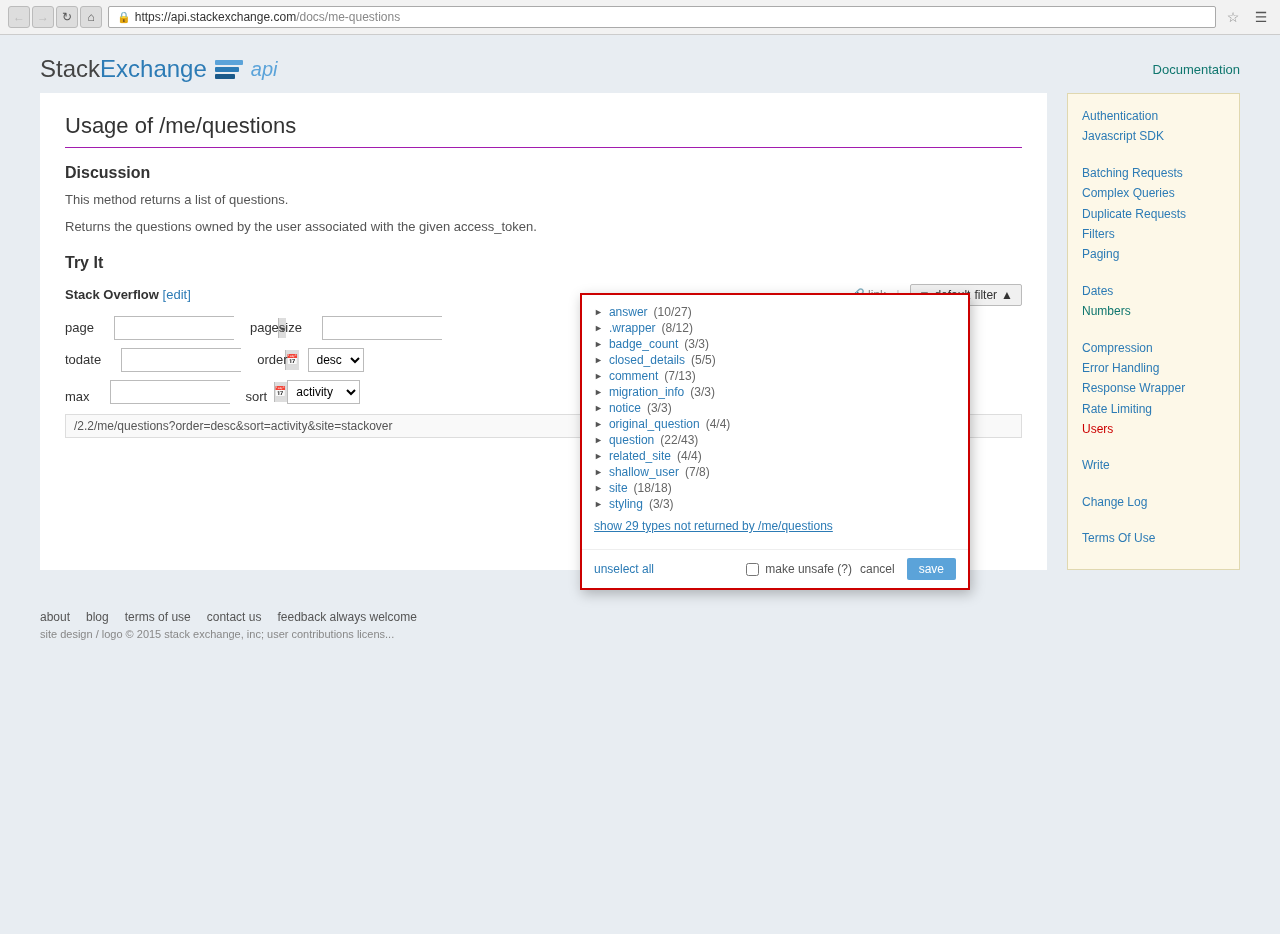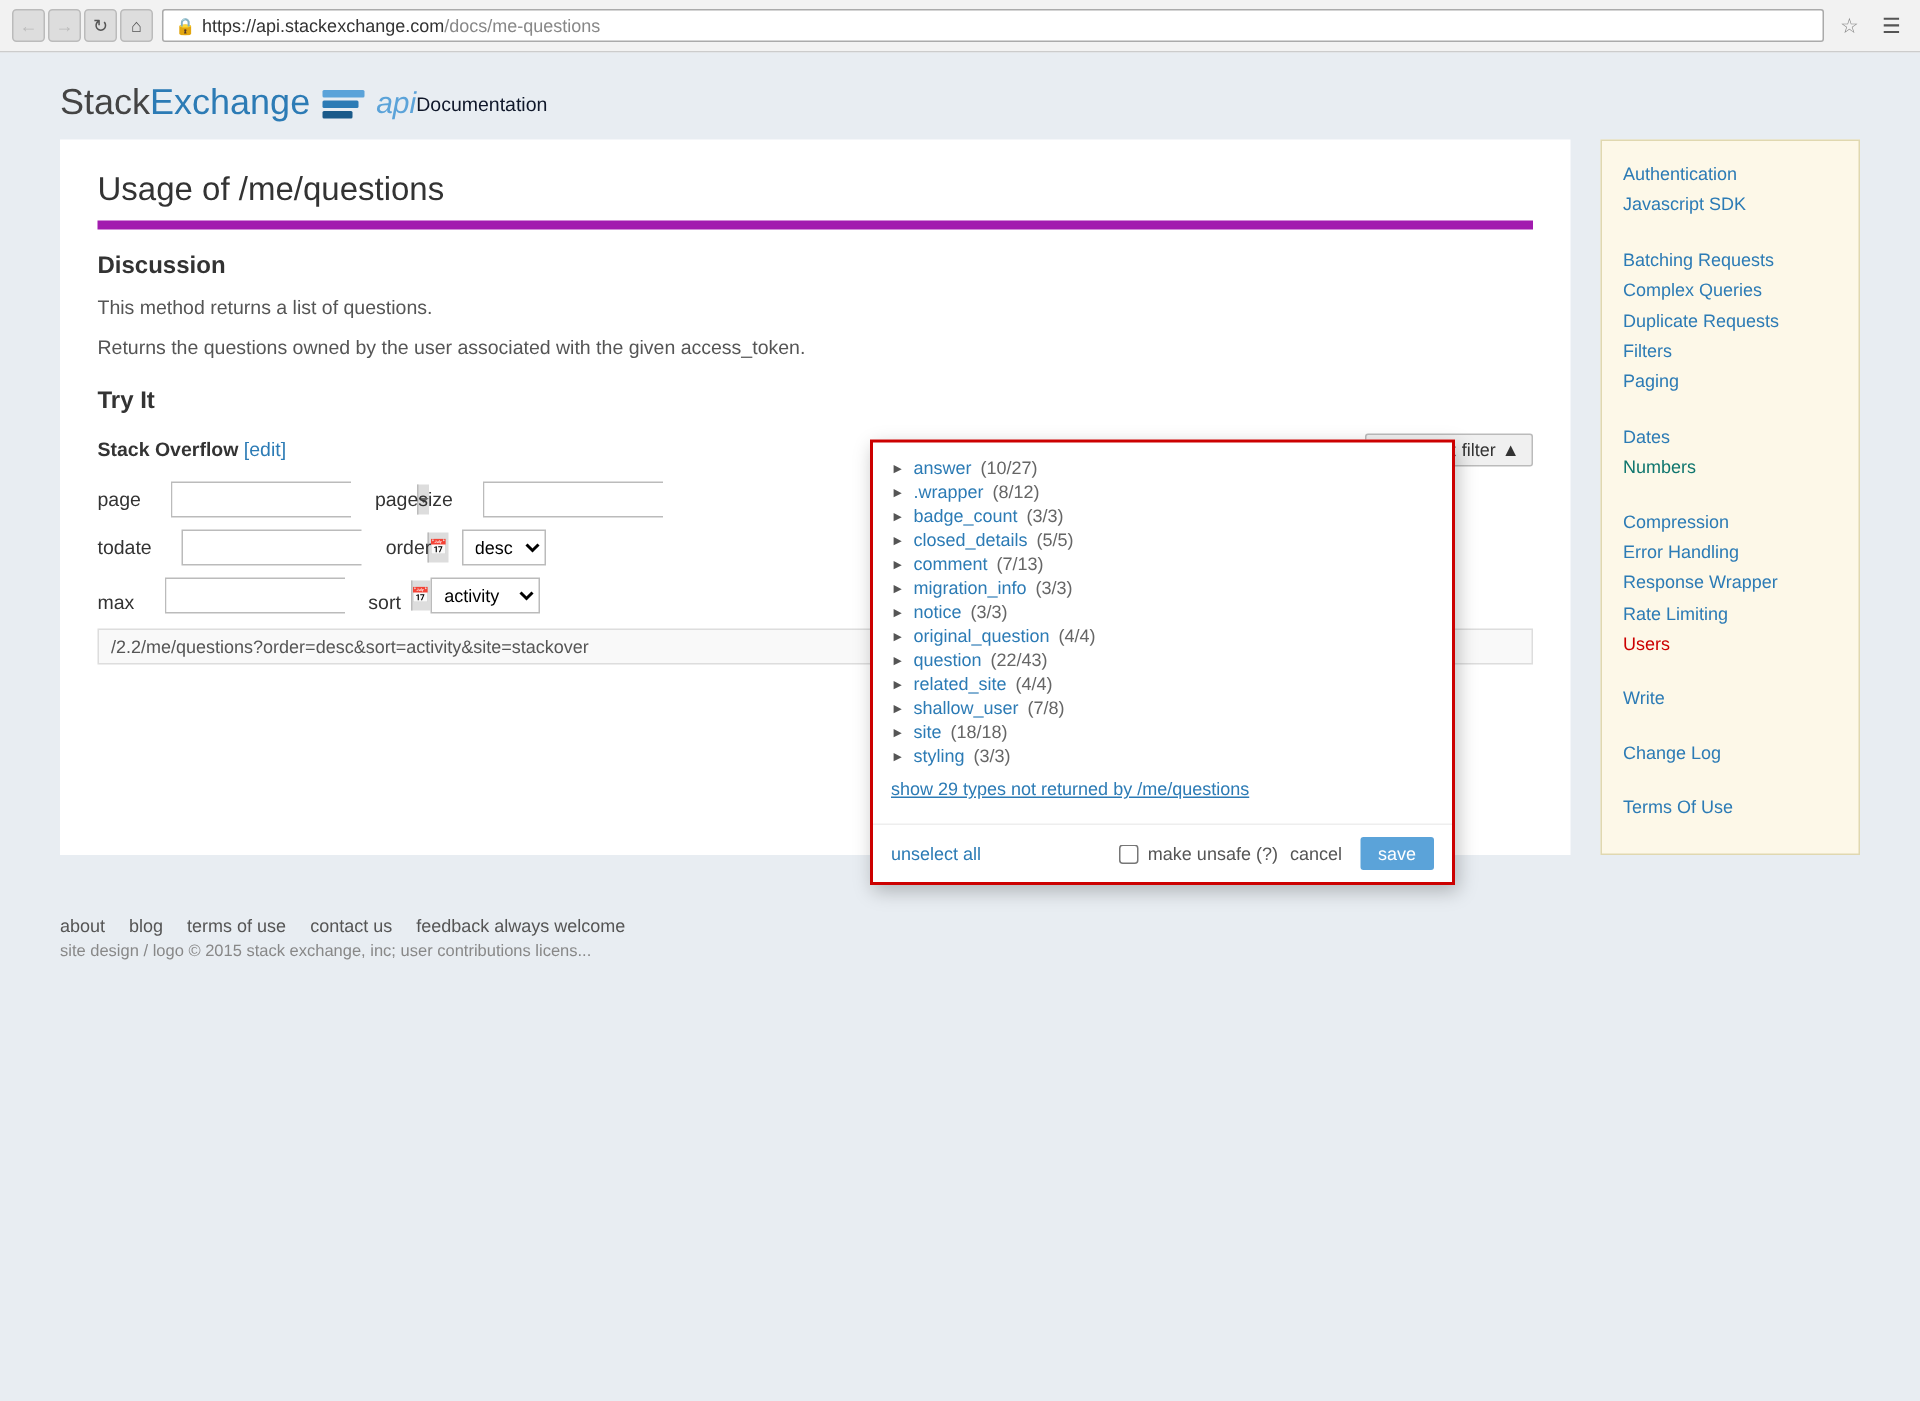--- a/index.html
+++ b/index.html
@@ -80,20 +80,21 @@
       background: #e8edf2;
       min-height: 900px;
       position: relative;
     }
 
     
     .site-header {
       padding: 20px 40px 10px 40px;
       display: flex;
       align-items: center;
+      justify-content: space-between;
     }
     .logo-area {
       display: flex;
       align-items: center;
       gap: 4px;
     }
     .logo-text {
       font-size: 24px;
       font-weight: normal;
       color: #444;
@@ -117,21 +118,21 @@
     .logo-api {
       font-size: 20px;
       color: #5ba3d9;
       font-style: italic;
     }
     .header-nav {
       font-size: 13px;
       color: #666;
     }
     .header-nav a {
-      color: #0f172a;
+      color: #0f766e;
       text-decoration: none;
     }
 
     
     .main-content {
       display: flex;
       padding: 0 40px 30px 40px;
       gap: 20px;
     }
     .content-area {
@@ -163,21 +164,21 @@
     .sidebar-divider {
       height: 8px;
     }
 
     
     .page-title {
       font-size: 22px;
       font-weight: normal;
       color: #333;
       margin-bottom: 12px;
-      border-bottom: 6px solid #a21caf;
+      border-bottom: 1px solid #a21caf;
       padding-bottom: 8px;
     }
     .section-title {
       font-size: 16px;
       font-weight: bold;
       color: #333;
       margin-bottom: 8px;
       margin-top: 16px;
     }
     .discussion-text {

